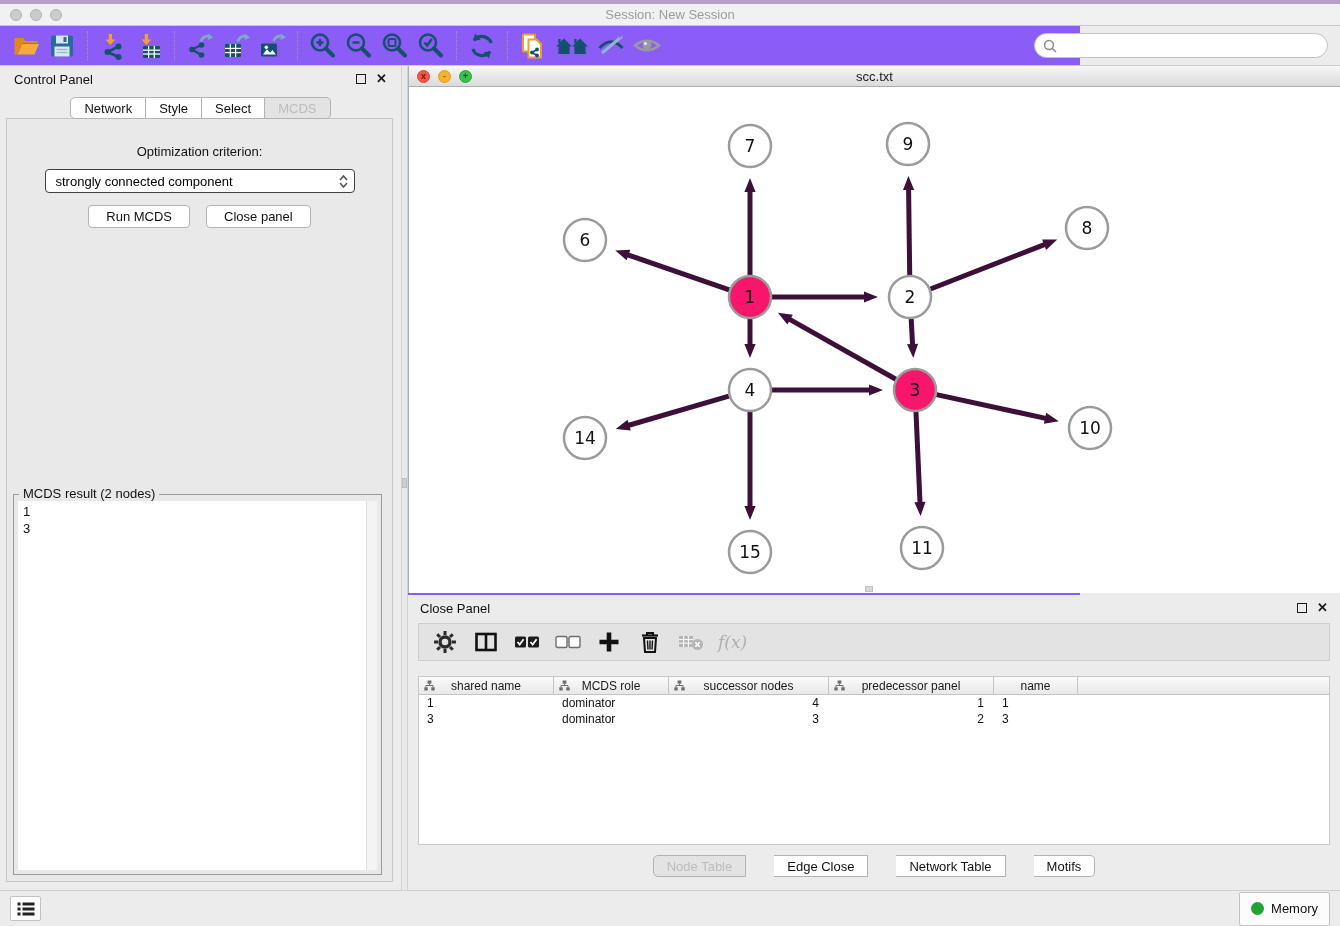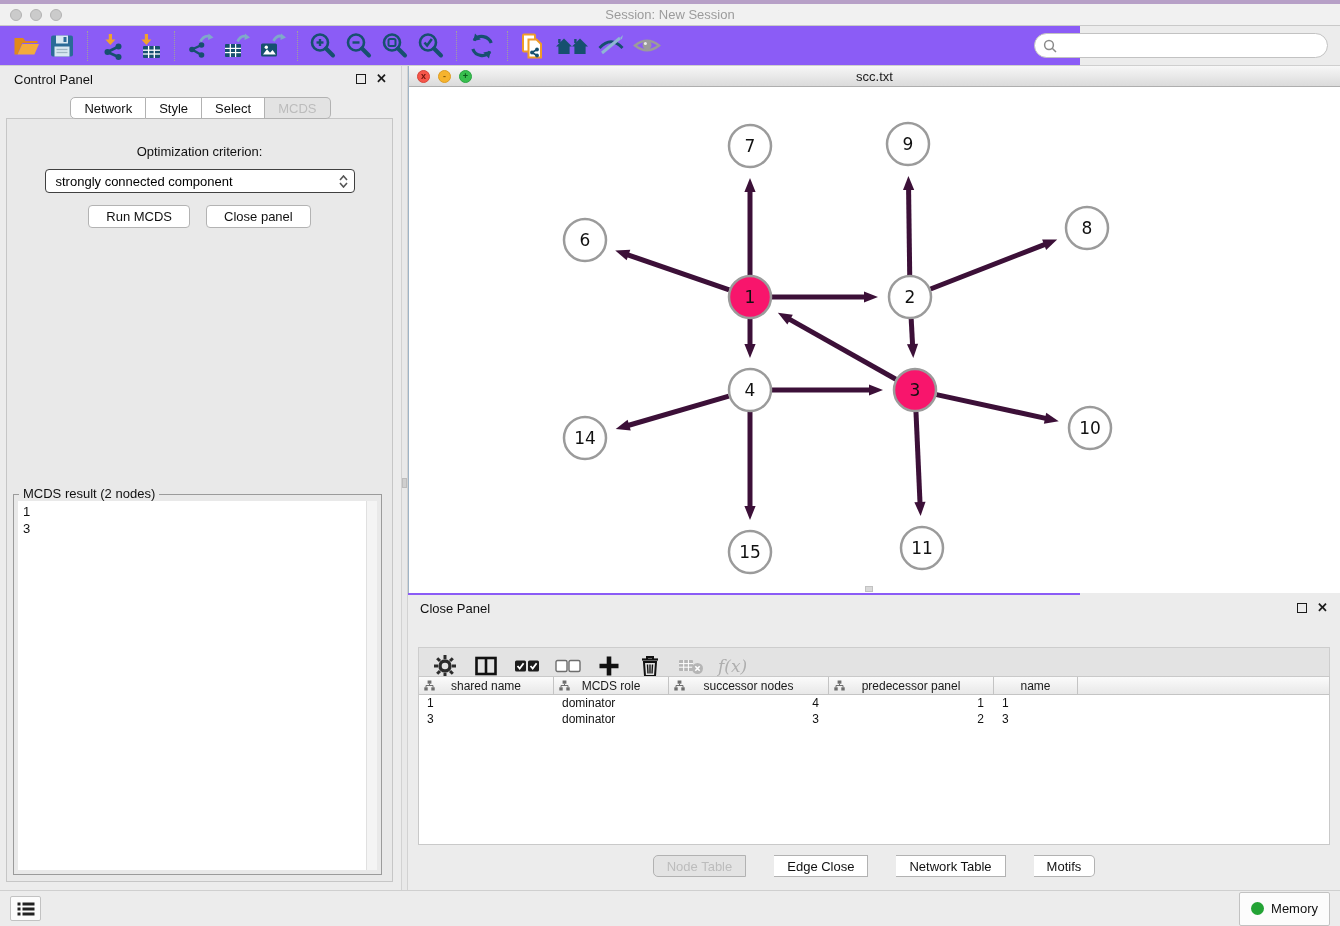--- a/index.html
+++ b/index.html
@@ -55,21 +55,21 @@
   .nw-light { width:13px; height:13px; border-radius:50%; font-size:9px; font-weight:bold; display:flex; align-items:center; justify-content:center; line-height:1; }
   .nw-light.red { background:#f5564a; border:1px solid #d8443a; color:#70140d; }
   .nw-light.yellow { background:#f6b32d; border:1px solid #dc9c22; color:#855c08; }
   .nw-light.green { background:#38bf4e; border:1px solid #2aa442; color:#0c5b1c; }
   .nw-title { position:absolute; left:0; right:0; top:3px; text-align:center; font-size:13px; color:#1a1a1a; }
   .nw-canvas { position:absolute; left:0; top:21px; right:0; bottom:0; background:#fff; }
 
   
   .table-panel { position:absolute; left:408px; top:595px; width:932px; height:295px; background:#ececec; }
   .tp-header { position:absolute; left:0; top:0; right:0; height:26px; display:flex; align-items:center; padding:0 12px; }
-  .tp-toolbar { position:absolute; left:10px; right:10px; top:28px; height:38px; background:#e3e3e3; border:1px solid #cdcdcd; display:flex; align-items:center; padding:8px 12px; gap:13px;margin-top:24px; }
+  .tp-toolbar { position:absolute; left:10px; right:10px; top:28px; height:38px; background:#e3e3e3; border:1px solid #cdcdcd; display:flex; align-items:center; padding:8px 12px; gap:13px; }
   .tp-tool { width:28px; height:28px; display:flex; align-items:center; justify-content:center; }
   .fx-label { font-family:"DejaVu Serif", serif; font-style:italic; font-size:17px; color:#aeaeae; }
   .tp-table { position:absolute; left:10px; right:10px; top:81px; bottom:45px; background:#fff; border:1px solid #c9c9c9; overflow:hidden; }
   .thead { display:flex; height:18px; background:linear-gradient(#fbfbfb,#e8e8e8); border-bottom:1px solid #c4c4c4; }
   .th { position:relative; display:flex; align-items:center; justify-content:center; font-size:12px; color:#1a1a1a; border-right:1px solid #c4c4c4; }
   .th .colicon { position:absolute; left:5px; top:3px; }
   .th.fill { flex:1; border-right:none; }
   .trow { display:flex; height:16px; }
   .td { font-size:12px; color:#111; display:flex; align-items:center; }
   .td.left { justify-content:flex-start; padding-left:8px; }

